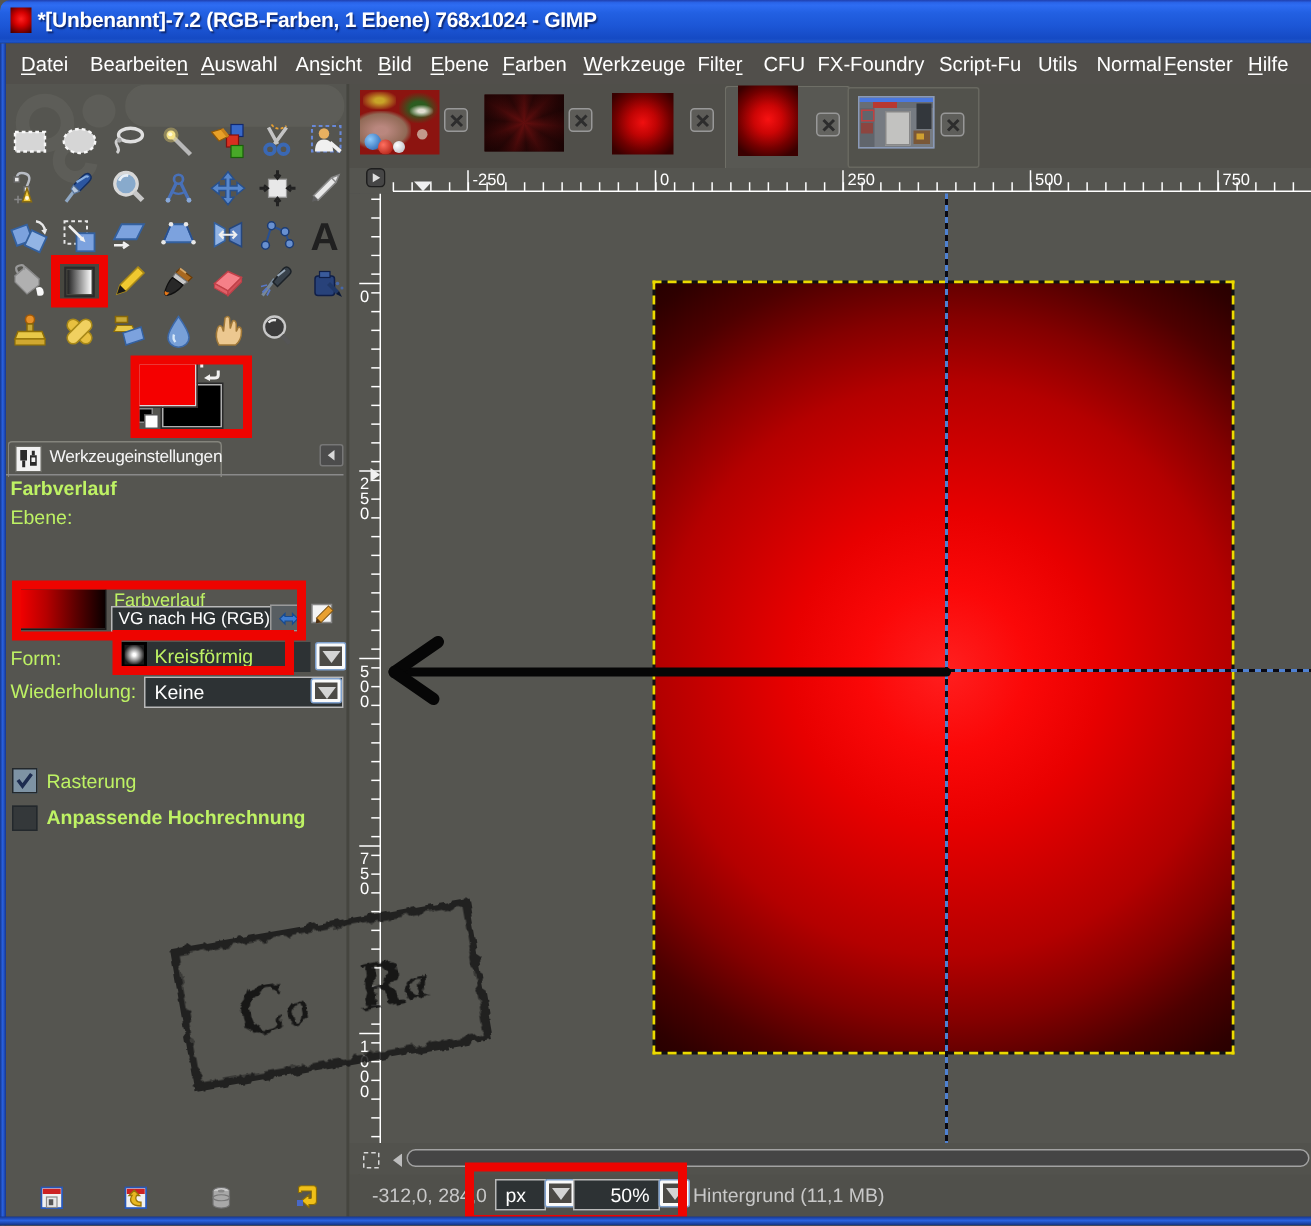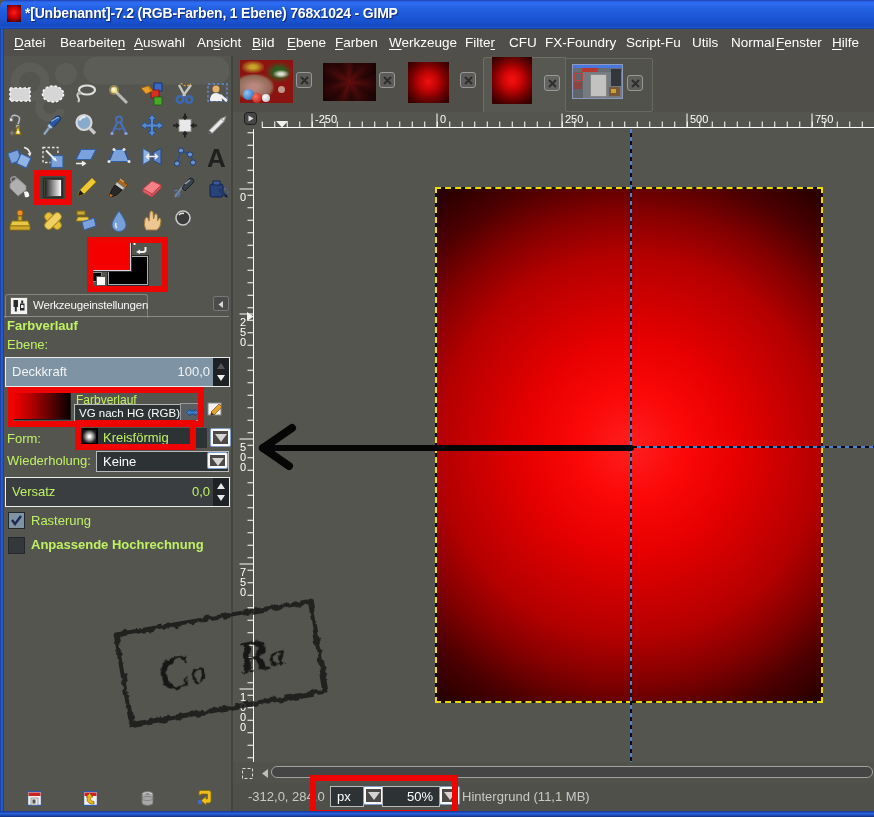--- a/index.html
+++ b/index.html
@@ -305,30 +305,20 @@
     </svg>
     <span class="lbl" style="left:33px;top:299px;font-size:11.5px;letter-spacing:-0.2px;color:#f6f6f6;">Werkzeugeinstellungen</span>
     <div class="abs" style="left:213px;top:296px;width:14px;height:13px;background:#4c4c4c;border:1px solid #777;border-radius:2px;">
       <svg width="14" height="13">
           <path d="M9 3 L4.5 6.5 L9 10 Z" fill="#d8d8d8"></path>
         </svg></div>
     
     <span class="lbl" style="left:7px;top:318px;font-weight:bold;">Farbverlauf</span>
     <span class="lbl" style="left:7px;top:337px;">Ebene:</span>
     
-    <div class="abs" style="left:5px;top:357px;width:223px;height:28px;border:1px solid #ececec;background:#7e93a4;">
-      <span class="lbl" style="left:6px;top:6px;color:#f4f4f4;">Deckkraft</span>
-      <span class="lbl" style="right:19px;top:6px;color:#f4f4f4;">100,0</span>
-      <div class="abs" style="right:0;top:0;width:16px;height:28px;background:#1e2224;">
-        <svg width="16" height="28">
-            <path d="M8 5 L12 11 L4 11 Z" fill="#555"></path>
-            <path d="M4 17 L12 17 L8 23 Z" fill="#f0f0f0"></path>
-          </svg>
-      </div>
-    </div>
     
     <div class="abs" style="left:13px;top:392px;width:56px;height:26px;border:1px solid #1a1a1a;background:linear-gradient(90deg,#ef0000 0%,#b60000 30%,#5d0000 65%,#0a0000 100%);"></div>
     <span class="lbl" style="left:76px;top:393px;font-size:12px;">Farbverlauf</span>
     <div class="combo" style="left:74px;top:404px;width:105px;height:16px;font-size:11.5px;">
       <span style="position:absolute;left:4px;top:2px;">VG nach HG (RGB)</span>
     </div>
     <div class="abs" style="left:180px;top:403px;width:22px;height:16px;background:#585e62;border:1px solid #9a9a9a;">
       <svg width="23" height="17">
           <path d="M5.5 8.5 L9 5 L9 7 L14 7 L14 5 L17.5 8.5 L14 12 L14 10 L9 10 L9 12 Z" fill="#3d7bd0" stroke="#174a90" stroke-width="0.8"></path>
         </svg>
@@ -344,30 +334,20 @@
       <div style="position:absolute;left:2px;top:2px;width:13px;height:13px;background:radial-gradient(circle,#fff 10%,#9a9a9a 40%,#1a1a1a 75%);"></div>
     </div>
     <span class="lbl" style="left:103px;top:430px;">Kreisförmig</span>
     <div class="dbtn" style="left:211px;top:429px;height:17px;"></div>
     <span class="lbl" style="left:7px;top:453px;">Wiederholung:</span>
     <div class="combo" style="left:96px;top:451px;width:131px;height:19px;">
       <span style="position:absolute;left:6px;top:2px;">Keine</span>
       <div class="dbtn" style="right:1px;top:1px;height:15px;"></div>
     </div>
     
-    <div class="abs" style="left:5px;top:477px;width:223px;height:28px;border:1px solid #ececec;background:#3a3e40;">
-      <span class="lbl" style="left:6px;top:6px;">Versatz</span>
-      <span class="lbl" style="right:19px;top:6px;">0,0</span>
-      <div class="abs" style="right:0;top:0;width:16px;height:28px;background:#1e2224;">
-        <svg width="16" height="28">
-            <path d="M8 5 L12 11 L4 11 Z" fill="#e8e8e8"></path>
-            <path d="M4 17 L12 17 L8 23 Z" fill="#e8e8e8"></path>
-          </svg>
-      </div>
-    </div>
     
     <div class="abs" style="left:8px;top:512px;width:15px;height:15px;background:#7e93a4;border:1px solid #23282c;">
       <svg width="15" height="15">
           <path d="M3 7 L6 11 L12 3" stroke="#1d2c50" stroke-width="2.4" fill="none"></path>
         </svg>
     </div>
     <span class="lbl" style="left:31px;top:513px;">Rasterung</span>
     <div class="abs" style="left:8px;top:537px;width:15px;height:15px;background:#34383a;border:1px solid #23282c;"></div>
     <span class="lbl" style="left:31px;top:537px;font-weight:bold;text-align:center;">Anpassende Hochrechnung</span>
     

